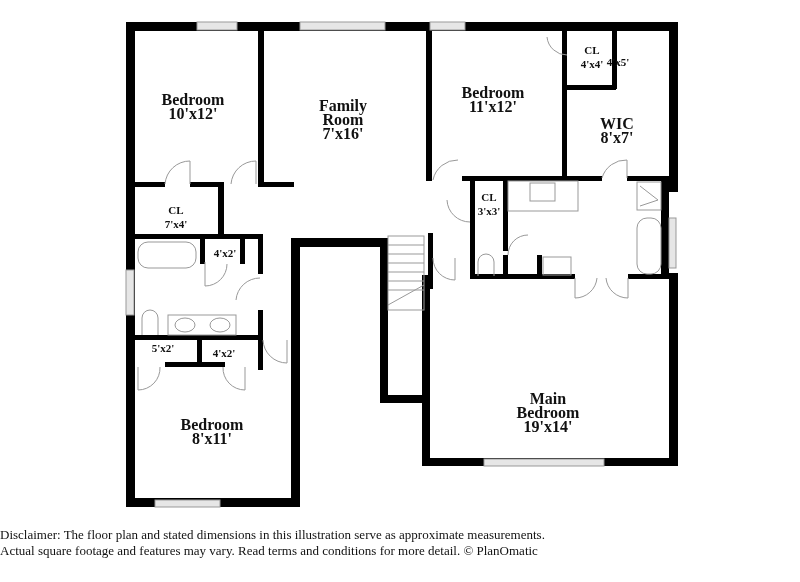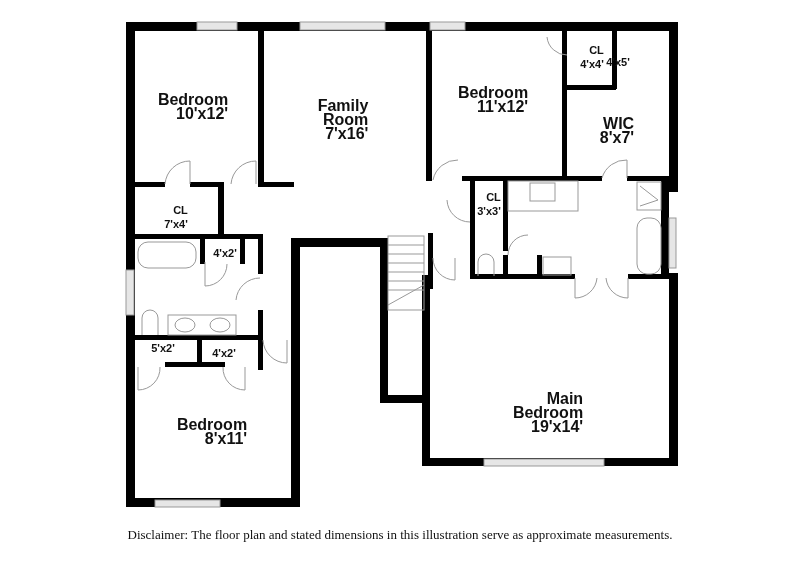--- a/index.html
+++ b/index.html
@@ -1,21 +1,21 @@
 <!DOCTYPE html>
 <html><head>
 <meta charset="utf-8">
 <style>
   html, body { margin:0; padding:0; background:#ffffff; }
   body { width:800px; height:582px; position:relative; overflow:hidden; font-family:"DejaVu Serif", serif; }
   #plan { position:absolute; left:0; top:0; }
-  .label { position:absolute; text-align:right; font-family:Liberation Sans, sans-serif; font-weight:bold; color:#111; line-height:14px; white-space:nowrap; transform:translateX(-50%); }
+  .label { position:absolute; text-align:center; font-family:Liberation Serif, serif; font-weight:bold; color:#111; line-height:14px; white-space:nowrap; transform:translateX(-50%); }
   .label .name, .label .dim { display:block; font-size:16px; }
   .label.small .name, .label.small .dim { font-size:11px; }
-  .disclaimer { position:absolute; left:0; width:800px; top:527px; text-align:center; font-family:"Liberation Serif", serif; font-size:13px; line-height:16px; color:#111; }
+  .disclaimer { position:absolute; left:0; width:800px; top:527px; text-align:left; font-family:"Liberation Serif", serif; font-size:13px; line-height:16px; color:#111; }
 </style>
 </head>
 <body>
 
 <svg id="plan" width="800" height="582" viewBox="0 0 800 582" xmlns="http://www.w3.org/2000/svg">
   <g fill="#000">
 
     <rect x="126" y="22" width="552" height="9"></rect>
 
     <rect x="126" y="22" width="9" height="485"></rect>
@@ -173,13 +173,14 @@
       <span class="dim">19'x14'</span>
     </div>
     <div class="label" style="left: 212px; top: 418px;">
       <span class="name">Bedroom</span>
       <span class="dim">8'x11'</span>
     </div>
   </div>
 
 <div class="disclaimer">
   <div>Disclaimer: The floor plan and stated dimensions in this illustration serve as approximate measurements.</div>
+  <div>Actual square footage and features may vary. Read terms and conditions for more detail. © PlanOmatic</div>
 </div>
 
 </body></html>

